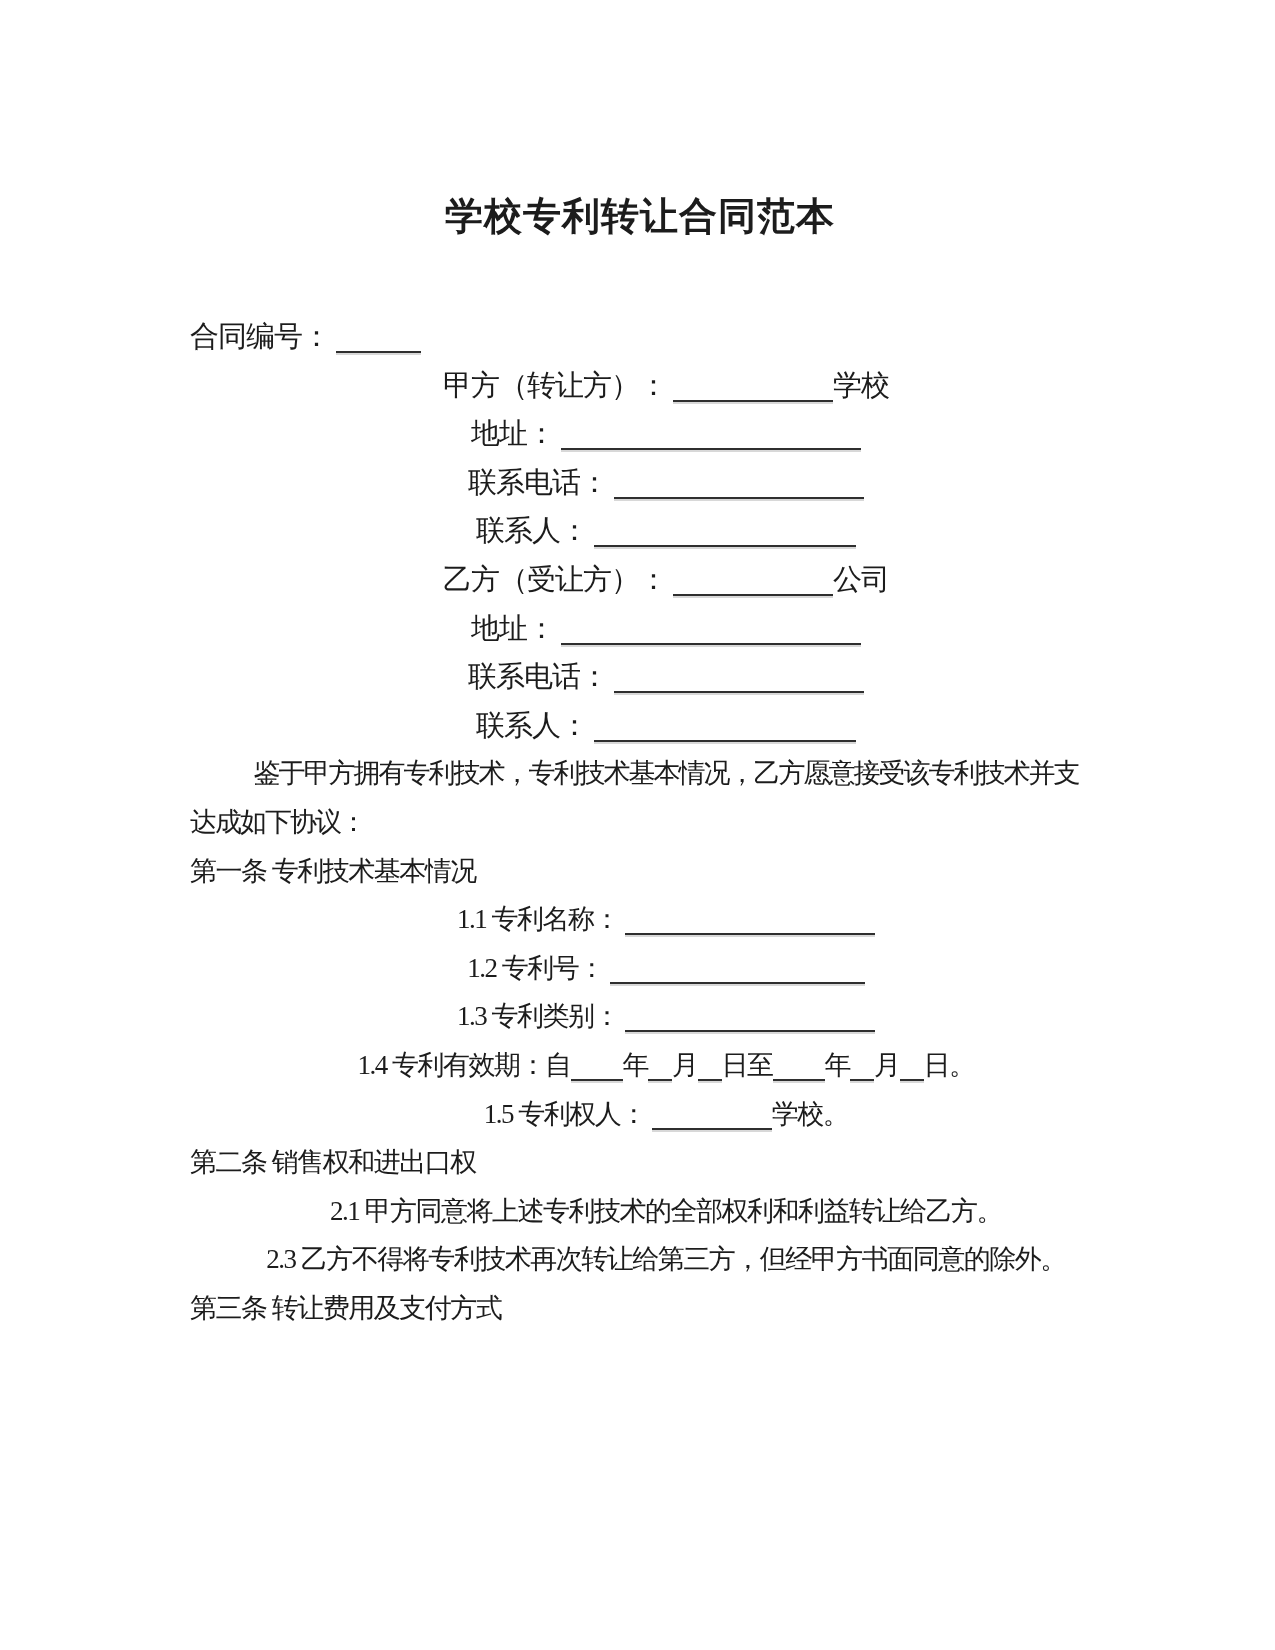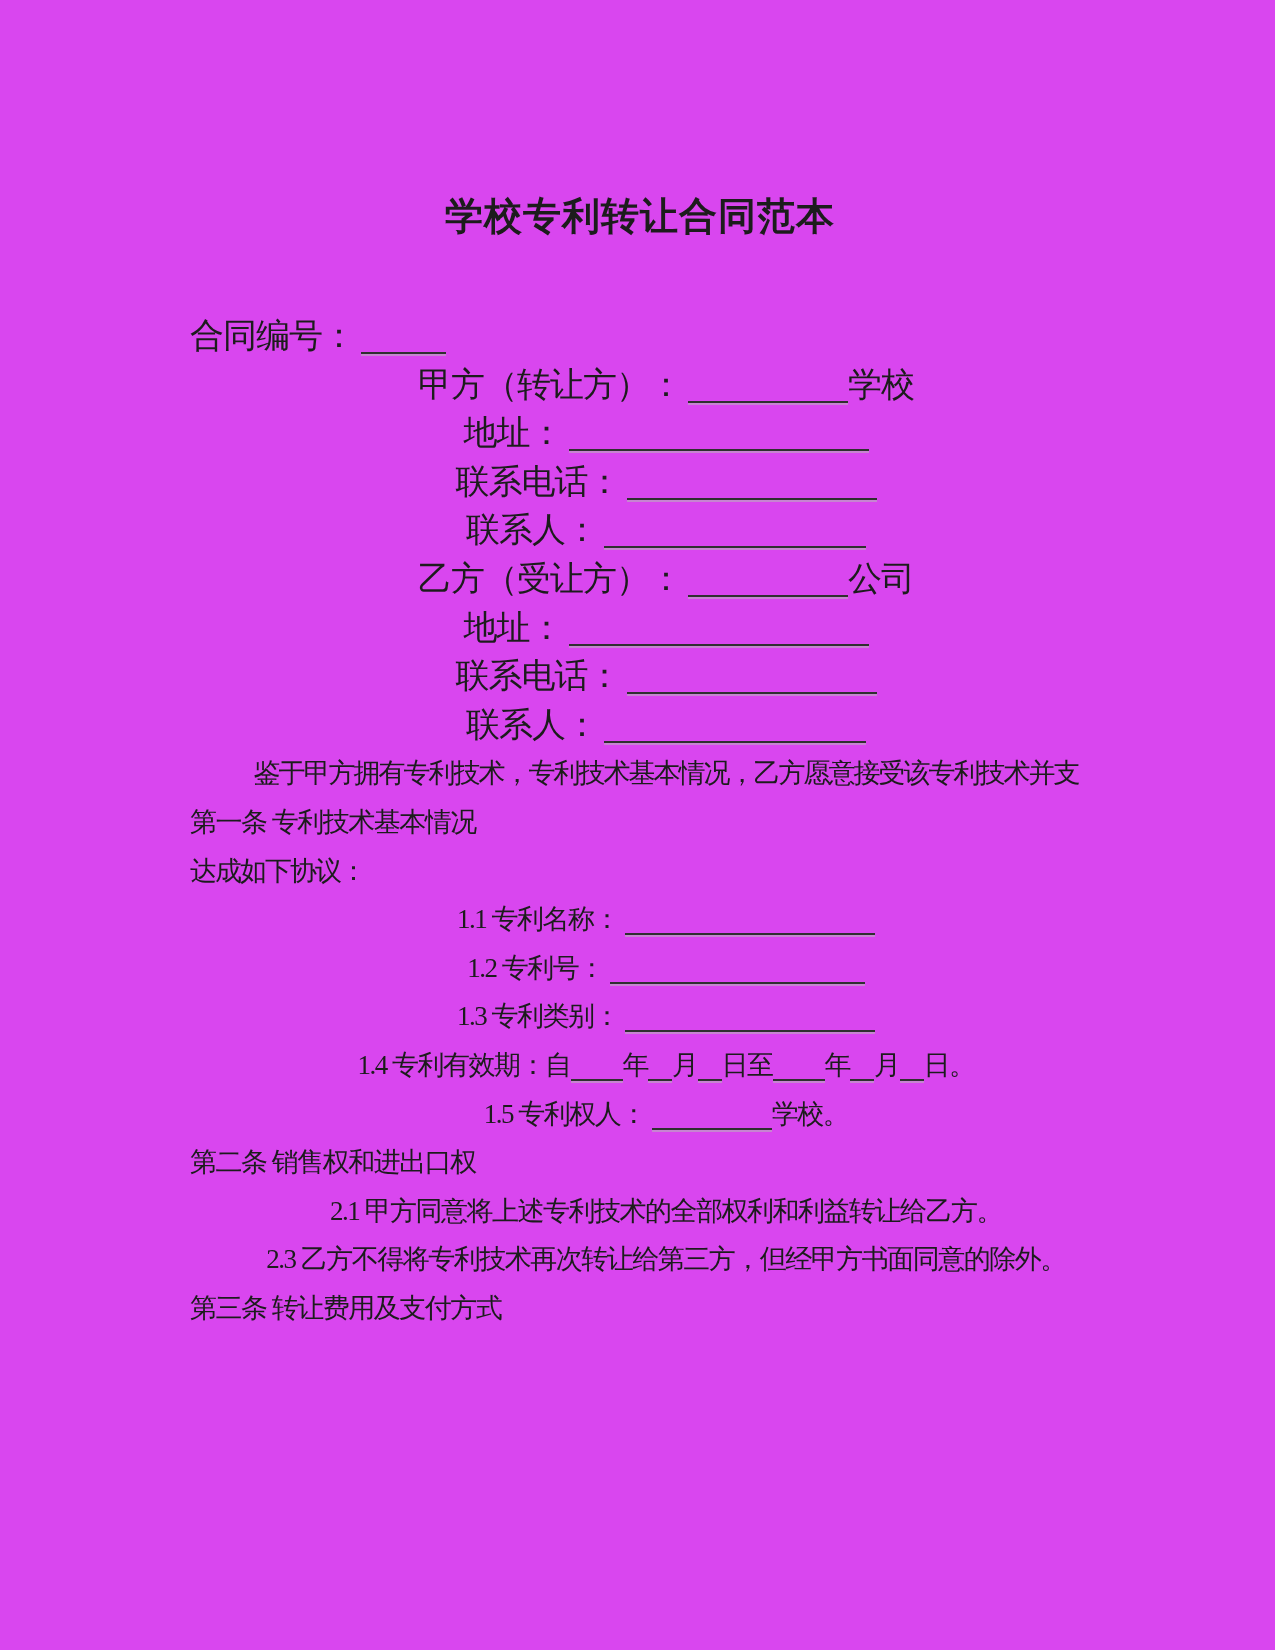--- a/index.html
+++ b/index.html
@@ -1,21 +1,21 @@
 <!DOCTYPE html>
 <html><head>
 <meta charset="utf-8">
 <style>
   html, body { margin: 0; padding: 0; background: #e8e8e8; }
   .page {
     position: relative;
     width: 1275px;
     height: 1650px;
     margin: 0 auto;
-    background: #d946ef;
+    background: #ffffff;
     font-family: "Liberation Serif", "DejaVu Serif", serif;
     color: #1c1c1c;
     overflow: hidden;
   }
   .content { margin-left: 190px; width: 900px; }
   .title {
     margin: 0;
     padding-top: 192px;
     text-align: center;
     font-size: 38px;
@@ -23,21 +23,21 @@
     font-weight: bold;
     letter-spacing: 1px;
     white-space: nowrap;
   }
   .body { margin-top: 72px; }
   .line {
     line-height: 48.6px;
     height: 48.6px;
     white-space: nowrap;
   }
-  .lbl  { font-size: 34px; letter-spacing: -1px; }   
+  .lbl  { font-size: 29px; letter-spacing: -1px; }   
   .para { font-size: 27px; letter-spacing: -2px; }   
   .item { font-size: 27px; letter-spacing: -1.5px; } 
   .head { font-size: 27px; letter-spacing: -1.5px; } 
   .ind  { padding-left: 52px; text-align: center; }
   .bl {
     display: inline-block;
     height: 30px;
     vertical-align: -7px;
     margin-left: 6px;
     border-bottom: 2px solid #2f2f2f;
@@ -67,23 +67,23 @@
 
       <div class="line lbl ind"><span>乙方（受让方）：</span><span class="bl" style="width:160px"></span><span>公司</span></div>
 
       <div class="line lbl ind"><span>地址：</span><span class="bl" style="width:300px"></span></div>
 
       <div class="line lbl ind"><span>联系电话：</span><span class="bl" style="width:250px"></span></div>
 
       <div class="line lbl ind"><span>联系人：</span><span class="bl" style="width:262px"></span></div>
 
       <div class="line para ind">鉴于甲方拥有专利技术，专利技术基本情况，乙方愿意接受该专利技术并支</div>
+      <div class="line para">达成如下协议：</div>
+
       <div class="line head">第一条 专利技术基本情况</div>
-
-      <div class="line para">达成如下协议：</div>
 
       <div class="line item ind"><span>1.1 专利名称：</span><span class="bl" style="width:250px"></span></div>
 
       <div class="line item ind"><span>1.2 专利号：</span><span class="bl" style="width:255px"></span></div>
 
       <div class="line item ind"><span>1.3 专利类别：</span><span class="bl" style="width:250px"></span></div>
 
       <div class="line item ind"><span>1.4 专利有效期：自</span><span class="bl t" style="width:52px"></span><span>年</span><span class="bl t" style="width:24px"></span><span>月</span><span class="bl t" style="width:24px"></span><span>日至</span><span class="bl t" style="width:52px"></span><span>年</span><span class="bl t" style="width:24px"></span><span>月</span><span class="bl t" style="width:24px"></span><span>日。</span></div>
 
       <div class="line item ind"><span>1.5 专利权人：</span><span class="bl" style="width:120px"></span><span>学校。</span></div>

